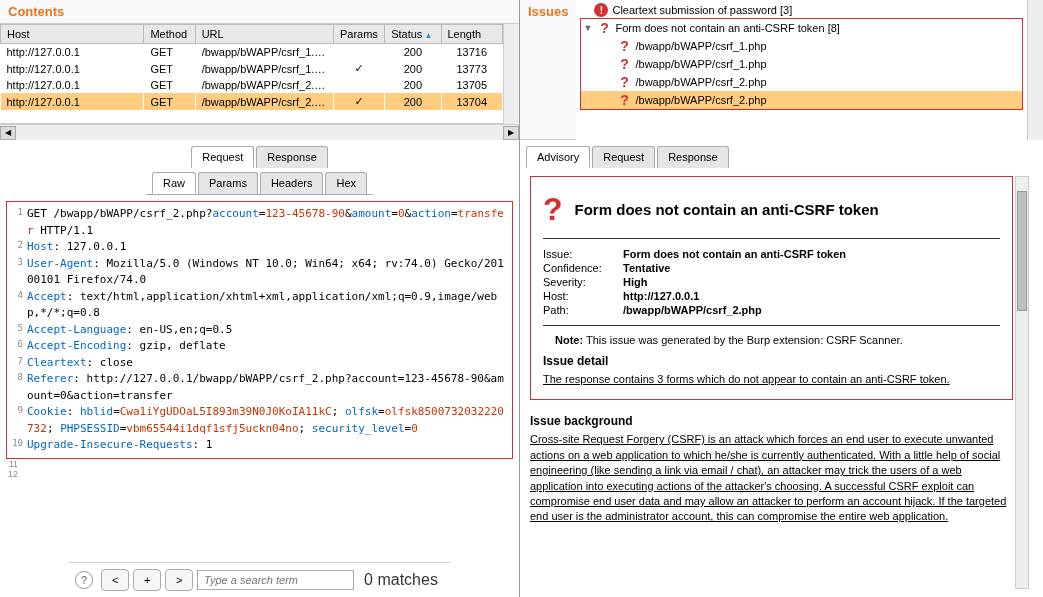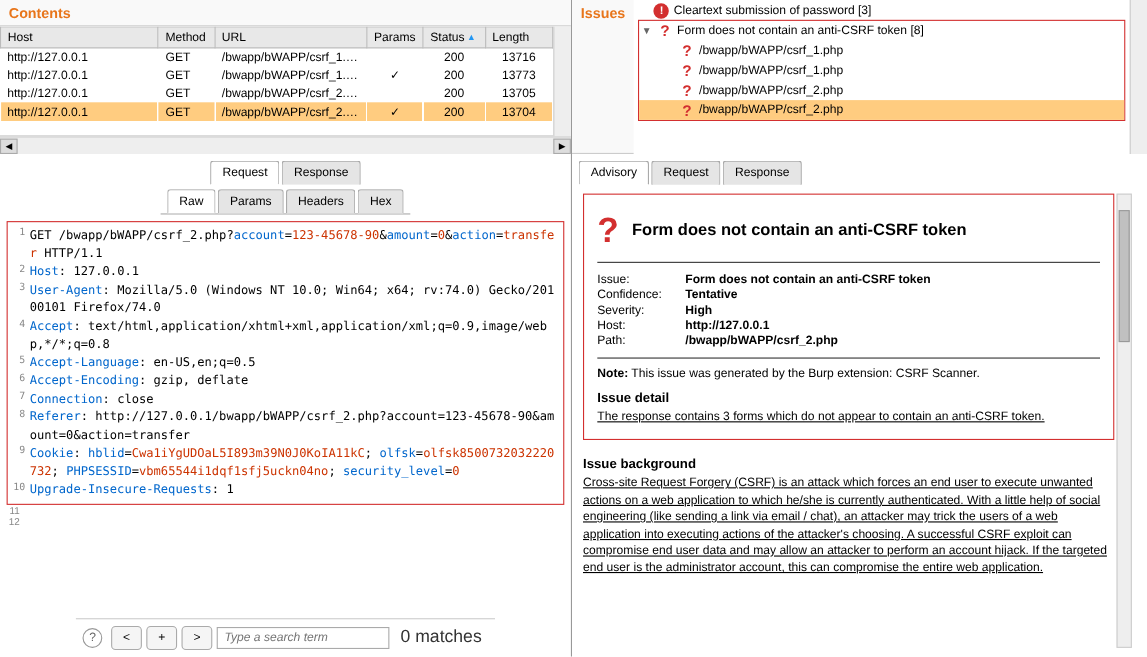--- a/index.html
+++ b/index.html
@@ -63,21 +63,21 @@
 .advisory-inner { flex: 1; }
 .advisory-box { border: 1px solid #d32f2f; padding: 8px 12px 12px; }
 .advisory-header { display: flex; align-items: center; gap: 12px; padding: 6px 0 10px; border-bottom: 1px solid #333; }
 .big-q { color: #d32f2f; font-size: 32px; font-weight: bold; }
 .advisory-title { font-size: 15px; font-weight: bold; }
 .meta-table { margin: 8px 0; }
 .meta-row { display: flex; padding: 1px 0; }
 .meta-label { width: 80px; }
 .meta-value { font-weight: bold; }
 hr.thin { border: none; border-top: 1px solid #333; margin: 6px 0; }
-.note-text { margin: 8px 0; }
+.note-text { margin: 8px 12px; }
 .section-title { font-weight: bold; margin: 8px 0 4px; font-size: 12px; }
 .section-text { line-height: 1.4; text-decoration: underline; }
 .advisory-vscroll { width: 14px; background: #eee; border: 1px solid #ccc; position: relative; }
 .advisory-vscroll-thumb { position: absolute; top: 14px; left: 1px; right: 1px; height: 120px; background: #c0c0c0; border: 1px solid #999; }
 </style>
 </head>
 <body>
 
 <div class="main-split">
 
@@ -174,21 +174,21 @@
           <div class="ln">
             <span class="ln-num">5</span>
             <span class="ln-text"><span class="param-name">Accept-Language</span><span>: en-US,en;q=0.5</span></span>
           </div>
           <div class="ln">
             <span class="ln-num">6</span>
             <span class="ln-text"><span class="param-name">Accept-Encoding</span><span>: gzip, deflate</span></span>
           </div>
           <div class="ln">
             <span class="ln-num">7</span>
-            <span class="ln-text"><span class="param-name">Connection</span><span>: close</span></span>
+            <span class="ln-text"><span class="param-name">Cleartext</span><span>: close</span></span>
           </div>
           <div class="ln">
             <span class="ln-num">8</span>
             <span class="ln-text"><span class="param-name">Referer</span><span>: http://127.0.0.1/bwapp/bWAPP/csrf_2.php?account=123-45678-90&amp;amount=0&amp;action=transfer</span></span>
           </div>
           <div class="ln">
             <span class="ln-num">9</span>
             <span class="ln-text"><span class="param-name">Cookie</span><span>: </span><span class="param-name">hblid</span><span>=</span><span class="param-val">Cwa1iYgUDOaL5I893m39N0J0KoIA11kC</span><span>; </span><span class="param-name">olfsk</span><span>=</span><span class="param-val">olfsk8500732032220732</span><span>; </span><span class="param-name">PHPSESSID</span><span>=</span><span class="param-val">vbm65544i1dqf1sfj5uckn04no</span><span>; </span><span class="param-name">security_level</span><span>=</span><span class="param-val">0</span></span>
           </div>
           <div class="ln">

